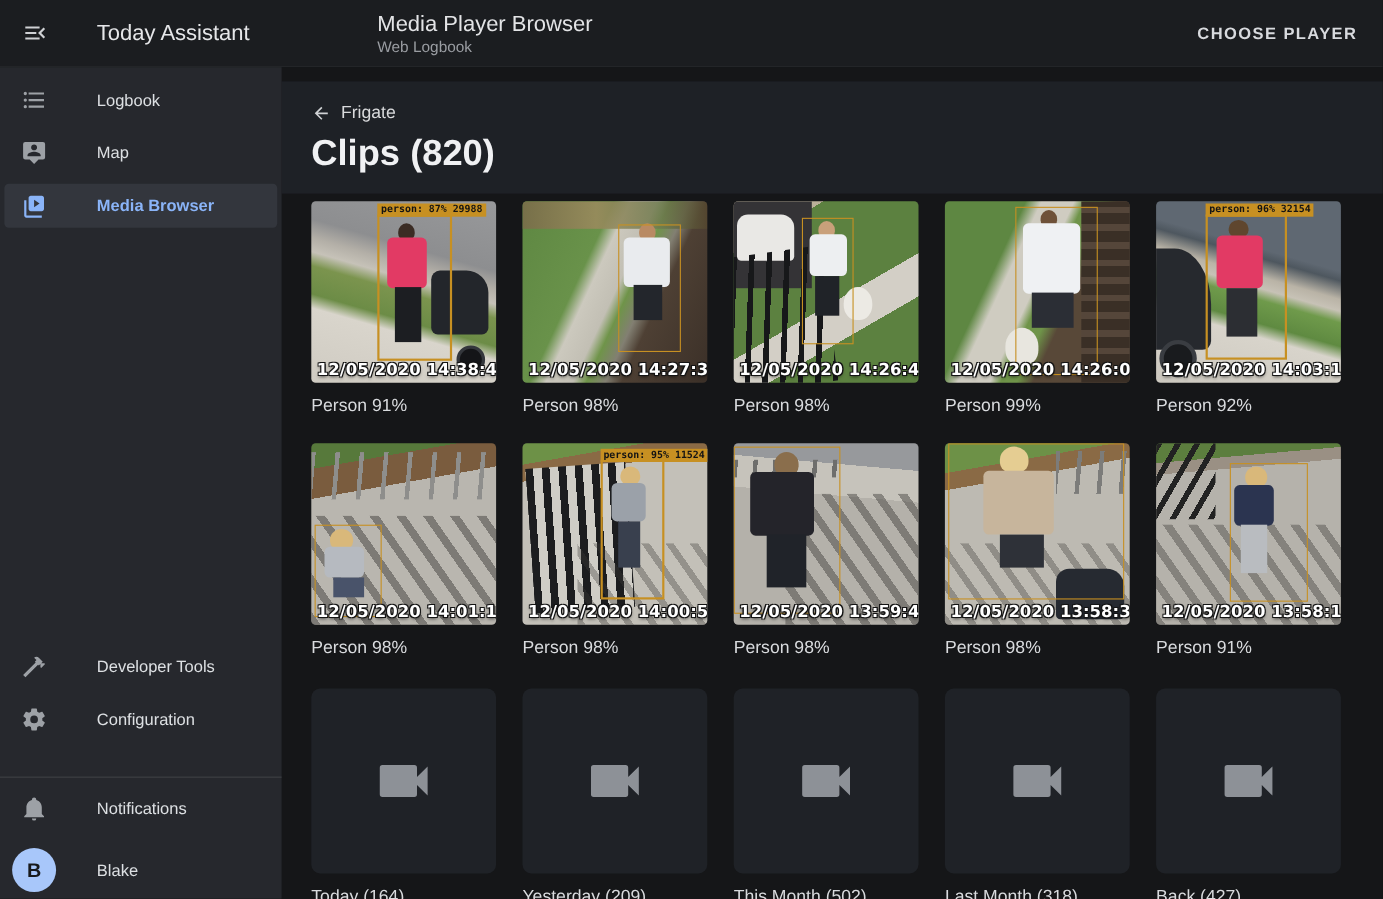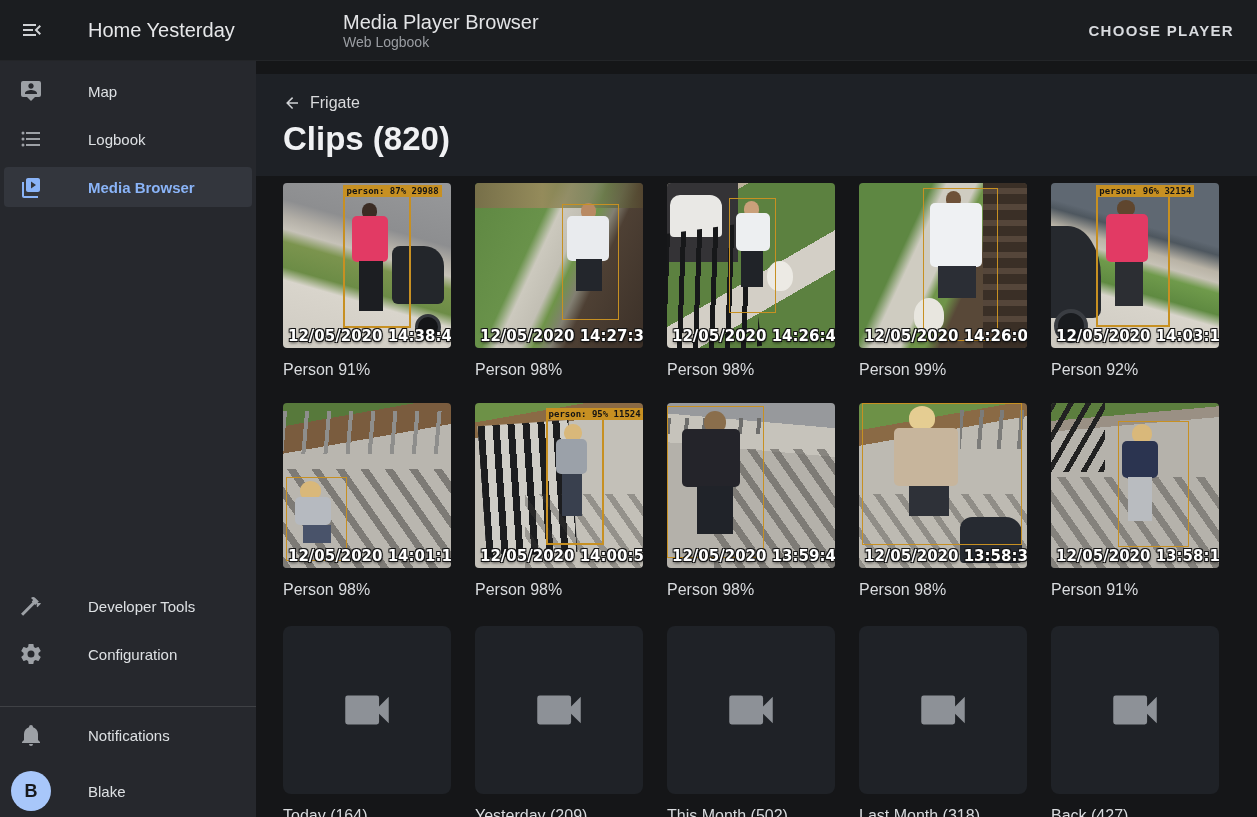--- a/index.html
+++ b/index.html
@@ -169,46 +169,46 @@
 </head>
 <body>
 
 <header class="app-header">
   <div class="hdr-left">
     <button class="menu-btn">
       <svg viewBox="0 0 24 24" fill="currentColor">
           <path d="M21,15.61L19.59,17L14.58,12L19.59,7L21,8.39L17.44,12L21,15.61M3,6H16V8H3V6M3,13V11H13V13H3M3,18V16H16V18H3Z"></path>
         </svg>
     </button>
-    <div class="app-title">Home Yesterday</div>
+    <div class="app-title">Today Assistant</div>
   </div>
   <div class="hdr-main">
     <div class="page-title">Media Player Browser</div>
     <div class="page-subtitle">Web Logbook</div>
   </div>
   <div class="hdr-spacer"></div>
   <button class="choose-player">CHOOSE PLAYER</button>
 </header>
 
 <nav class="sidebar">
   <div class="sb-item">
     <span class="ico">
       <svg viewBox="0 0 24 24" fill="currentColor">
+          <path d="M7,5H21V7H7V5M7,13V11H21V13H7M4,4.5A1.5,1.5 0 0,1 5.5,6A1.5,1.5 0 0,1 4,7.5A1.5,1.5 0 0,1 2.5,6A1.5,1.5 0 0,1 4,4.5M4,10.5A1.5,1.5 0 0,1 5.5,12A1.5,1.5 0 0,1 4,13.5A1.5,1.5 0 0,1 2.5,12A1.5,1.5 0 0,1 4,10.5M7,19V17H21V19H7M4,16.5A1.5,1.5 0 0,1 5.5,18A1.5,1.5 0 0,1 4,19.5A1.5,1.5 0 0,1 2.5,18A1.5,1.5 0 0,1 4,16.5Z"></path>
+        </svg>
+    </span>
+    <span class="lbl">Logbook</span>
+  </div>
+  <div class="sb-item">
+    <span class="ico">
+      <svg viewBox="0 0 24 24" fill="currentColor">
           <path d="M20,2H4A2,2 0 0,0 2,4V16A2,2 0 0,0 4,18H8L12,22L16,18H20A2,2 0 0,0 22,16V4A2,2 0 0,0 20,2M12,4.3C13.5,4.3 14.7,5.5 14.7,7C14.7,8.5 13.5,9.7 12,9.7C10.5,9.7 9.3,8.5 9.3,7C9.3,5.5 10.5,4.3 12,4.3M18,15H6V14.1C6,12.1 10,11 12,11C14,11 18,12.1 18,14.1V15Z"></path>
         </svg>
     </span>
     <span class="lbl">Map</span>
-  </div>
-  <div class="sb-item">
-    <span class="ico">
-      <svg viewBox="0 0 24 24" fill="currentColor">
-          <path d="M7,5H21V7H7V5M7,13V11H21V13H7M4,4.5A1.5,1.5 0 0,1 5.5,6A1.5,1.5 0 0,1 4,7.5A1.5,1.5 0 0,1 2.5,6A1.5,1.5 0 0,1 4,4.5M4,10.5A1.5,1.5 0 0,1 5.5,12A1.5,1.5 0 0,1 4,13.5A1.5,1.5 0 0,1 2.5,12A1.5,1.5 0 0,1 4,10.5M7,19V17H21V19H7M4,16.5A1.5,1.5 0 0,1 5.5,18A1.5,1.5 0 0,1 4,19.5A1.5,1.5 0 0,1 2.5,18A1.5,1.5 0 0,1 4,16.5Z"></path>
-        </svg>
-    </span>
-    <span class="lbl">Logbook</span>
   </div>
   <div class="sb-item selected">
     <span class="ico">
       <svg viewBox="0 0 24 24" fill="currentColor">
           <path fill-rule="evenodd" d="M19,3H9C7.9,3 7,3.9 7,5V15C7,16.1 7.9,17 9,17H19C20.1,17 21,16.1 21,15V5C21,3.9 20.1,3 19,3M12,13.5V6.5L17,10L12,13.5M3,7H5V21H19V23H5C3.9,23 3,22.1 3,21V7Z"></path>
         </svg>
     </span>
     <span class="lbl">Media Browser</span>
   </div>
 

